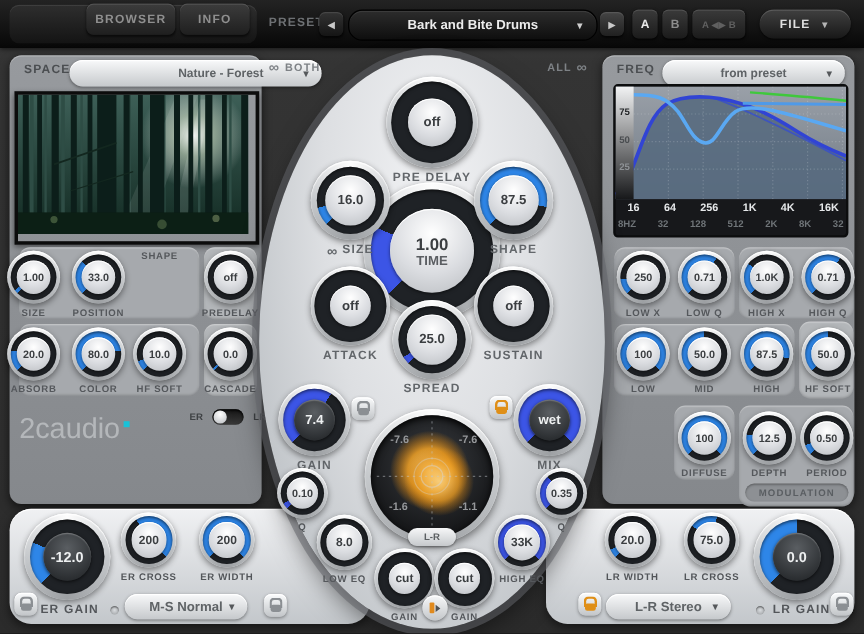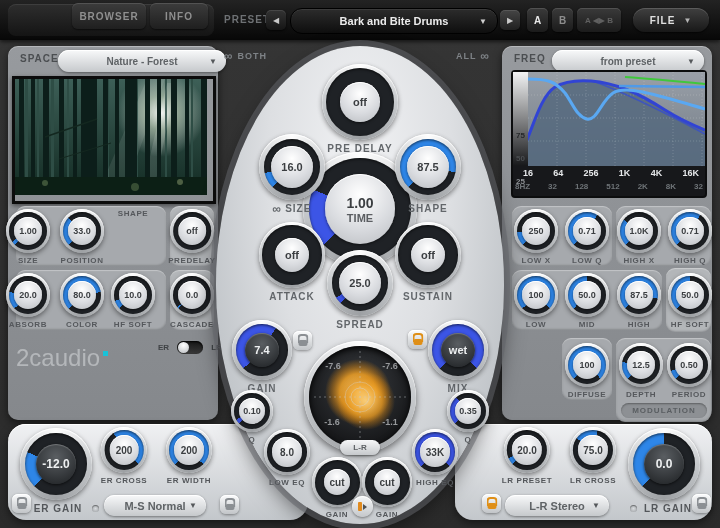--- a/index.html
+++ b/index.html
@@ -98,21 +98,21 @@
           font-size:8px;font-weight:bold;color:#5c6063;box-shadow:0 1px 2px rgba(0,0,0,.4);cursor:pointer;}
   .minibtn{position:absolute;left:352px;top:496px;width:21px;height:21px;border-radius:50%;
            background:linear-gradient(#f7f8f9,#c4c7ca);box-shadow:0 1px 3px rgba(0,0,0,.45),inset 0 1px 0 #fff;
            display:flex;align-items:center;justify-content:center;gap:1px;cursor:pointer;}
   .minibtn .bar{width:4px;height:9px;background:#e08a1e;border-radius:1px;}
   .minibtn .arr{width:0;height:0;border-left:4px solid #4e5154;border-top:3px solid transparent;border-bottom:3px solid transparent;}
   .dot{position:absolute;width:7px;height:7px;border-radius:50%;background:radial-gradient(#d9dcdf,#9a9da0);
        box-shadow:inset 0 1px 1px rgba(0,0,0,.4);}
   .graph{position:absolute;left:511px;top:70px;width:196px;height:128px;background:#17181b;border:2px solid #0c0d0e;
          border-radius:4px;box-sizing:border-box;cursor:crosshair;}
-  .ylab{position:absolute;font-size:8px;font-weight:bold;color:#26282a;margin-top:42px;}
+  .ylab{position:absolute;font-size:8px;font-weight:bold;color:#26282a;}
   .xrow{position:absolute;left:2px;width:188px;display:flex;justify-content:space-between;}
   .xrow span{font-size:8px;font-weight:bold;}
   .xmaj span{color:#e6e8ea;font-size:9px;}
   .xmin span{color:#6f7478;}
   .imgframe{position:absolute;left:12px;top:76px;width:198px;height:122px;border:3px solid #0c0c0c;
             box-shadow:0 2px 5px rgba(0,0,0,.5);}
   .logo{position:absolute;left:16px;top:344px;font-size:24px;color:rgba(235,238,240,.45);letter-spacing:0px;}
   .logodot{position:absolute;left:103px;top:351px;width:5px;height:5px;background:#19c2d8;}
   .modpill{position:absolute;left:621px;top:403px;width:86px;height:15px;border-radius:8px;background:#8d9094;
            box-shadow:inset 0 1px 2px rgba(0,0,0,.35);display:flex;align-items:center;justify-content:center;
@@ -139,21 +139,21 @@
     <div class="abbtn" style="left:552px;width:21px;color:#8d8d8d;">B</div>
     <div class="abbtn" style="left:577px;width:44px;color:#606060;font-size:8px;">A ◀▶ B</div>
     <div class="filepill">
       <span>FILE</span>
       <span class="caret">▼</span>
     </div>
   </div>
 
   <div class="gpanel" style="left:8px;top:46px;width:210px;height:374px;"></div>
   <span class="seclabel" style="left:20px;top:53px;">SPACE</span>
-  <div class="dd" style="left:58px;top:50px;width:168px;height:22px;font-size:10px;">
+  <div class="dd" style="left:58px;top:50px;width:168px;height:22px;font-size:10px;padding-left:42px;">
     <span>Nature - Forest</span>
     <span class="caret">▼</span>
   </div>
 
   <div class="imgframe">
     <svg width="192" height="116" viewBox="0 0 192 116" preserveAspectRatio="none">
       <defs>
         <linearGradient id="fbg" x1="0" y1="0" x2="0" y2="1">
           <stop offset="0" stop-color="#3d5f57"></stop>
             <stop offset="1" stop-color="#122a22"></stop>
@@ -672,21 +672,21 @@
   </div>
   <div class="lockbtn" style="left:220px;top:495px;"></div>
 
   <div class="kgroup" style="left:527px;top:427px;">
       <div class="knob k46">
         <div class="kring" style="background: conic-gradient(from 225deg, rgb(31, 34, 38) 0deg, rgb(31, 34, 38) 0deg, rgb(46, 134, 232) 0deg, rgb(46, 134, 232) 21.6deg, rgb(31, 34, 38) 21.6deg, rgb(31, 34, 38) 360deg);"></div>
         <div class="kcap light">
           <span class="kval">20.0</span>
         </div>
       </div>
-      <div class="klabel onsilver">LR PRESET</div>
+      <div class="klabel onsilver">LR WIDTH</div>
     </div>
   <div class="kgroup" style="left:593px;top:427px;">
       <div class="knob k46">
         <div class="kring" style="background: conic-gradient(from 225deg, rgb(31, 34, 38) 0deg, rgb(31, 34, 38) 81deg, rgb(46, 134, 232) 81deg, rgb(46, 134, 232) 148.5deg, rgb(31, 34, 38) 148.5deg, rgb(31, 34, 38) 360deg);"></div>
         <div class="kcap light">
           <span class="kval">75.0</span>
         </div>
       </div>
       <div class="klabel onsilver">LR CROSS</div>
     </div>

